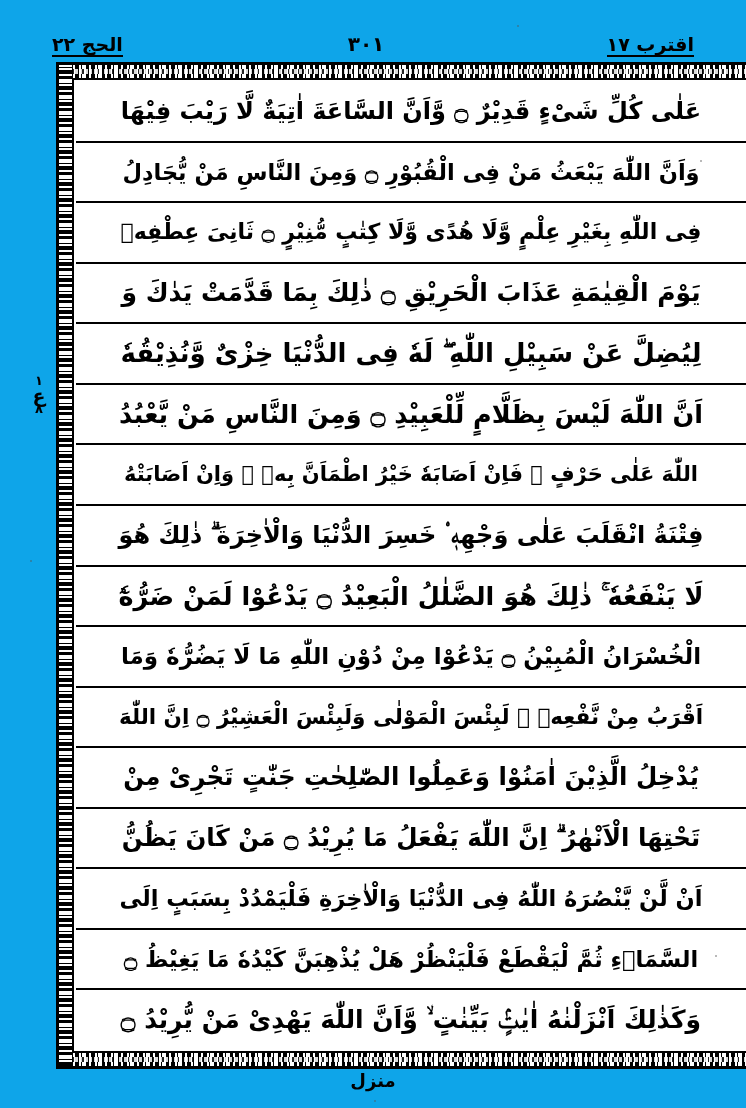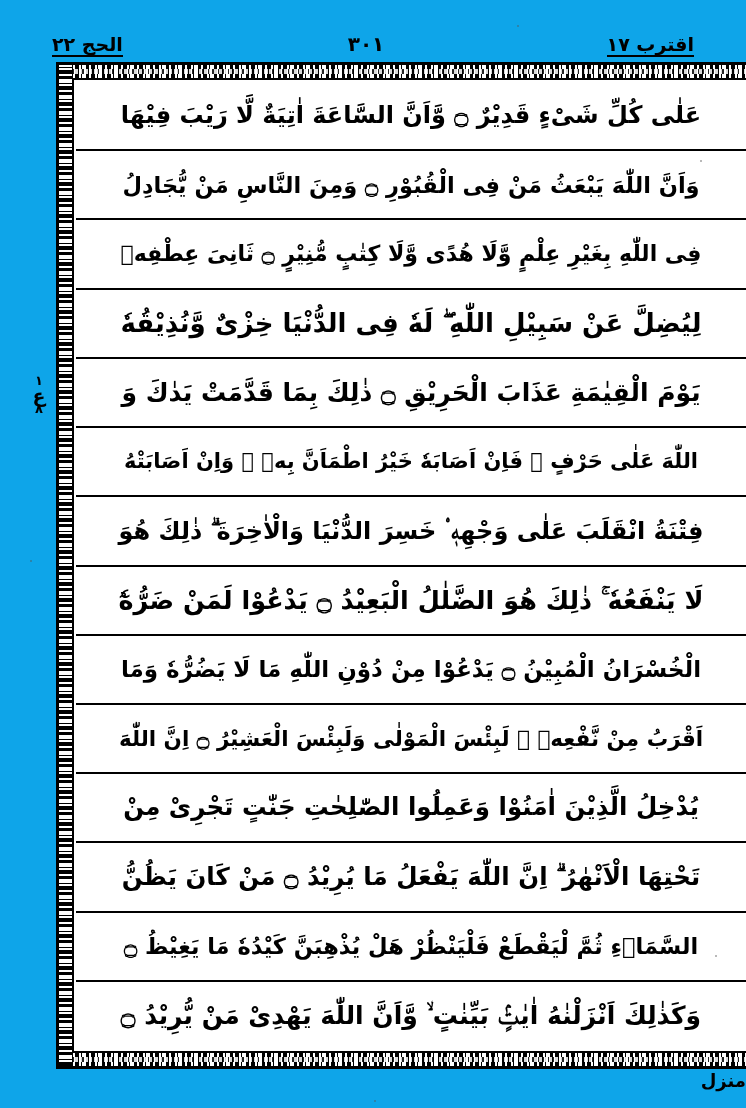--- a/index.html
+++ b/index.html
@@ -175,20 +175,21 @@
     line-height: 14px;
     font-weight: 700;
   }
   .ruku-marker .glyph { font-size: 19px; display: block; }
 
   
   .footer {
     position: absolute;
     left: 0; right: 0;
     top: 1070px;
+    text-align: center;
     direction: rtl;
     font-size: 18px;
     font-weight: 600;
   }
 
   
   .speck {
     position: absolute;
     width: 2px; height: 2px;
     background: #555;
@@ -230,24 +231,27 @@
         <div class="aya-line">
             <span class="aya-text" style="font-size: 24px;">عَلٰى كُلِّ شَىْءٍ قَدِيْرٌ ۝ وَّاَنَّ السَّاعَةَ اٰتِيَةٌ لَّا رَيْبَ فِيْهَا</span>
           </div>
         <div class="aya-line">
             <span class="aya-text" style="font-size: 22.5px;">وَاَنَّ اللّٰهَ يَبْعَثُ مَنْ فِى الْقُبُوْرِ ۝ وَمِنَ النَّاسِ مَنْ يُّجَادِلُ</span>
           </div>
         <div class="aya-line">
             <span class="aya-text" style="font-size: 22px;">فِى اللّٰهِ بِغَيْرِ عِلْمٍ وَّلَا هُدًى وَّلَا كِتٰبٍ مُّنِيْرٍ ۝ ثَانِىَ عِطْفِهٖ</span>
           </div>
         <div class="aya-line">
+            <span class="aya-text" style="font-size: 25px;">يَوْمَ الْقِيٰمَةِ عَذَابَ الْحَرِيْقِ ۝ ذٰلِكَ بِمَا قَدَّمَتْ يَدٰكَ وَ</span>
+          </div>
+        <div class="aya-line">
             <span class="aya-text" style="font-size: 26px;">لِيُضِلَّ عَنْ سَبِيْلِ اللّٰهِ ۖ لَهٗ فِى الدُّنْيَا خِزْىٌ وَّنُذِيْقُهٗ</span>
           </div>
         <div class="aya-line">
-            <span class="aya-text" style="font-size: 25px;">يَوْمَ الْقِيٰمَةِ عَذَابَ الْحَرِيْقِ ۝ ذٰلِكَ بِمَا قَدَّمَتْ يَدٰكَ وَ</span>
+            <span class="aya-text" style="font-size: 25.5px;">اَنَّ اللّٰهَ لَيْسَ بِظَلَّامٍ لِّلْعَبِيْدِ ۝ وَمِنَ النَّاسِ مَنْ يَّعْبُدُ</span>
           </div>
         <div class="aya-line">
             <span class="aya-text" style="font-size: 21px;">اللّٰهَ عَلٰى حَرْفٍ ۚ فَاِنْ اَصَابَهٗ خَيْرُ اطْمَاَنَّ بِهٖ ۚ وَاِنْ اَصَابَتْهُ</span>
           </div>
         <div class="aya-line">
             <span class="aya-text" style="font-size: 24px;">فِتْنَةُ انْقَلَبَ عَلٰى وَجْهِهٖ ۟ خَسِرَ الدُّنْيَا وَالْاٰخِرَةَ ۗ ذٰلِكَ هُوَ</span>
           </div>
         <div class="aya-line">
             <span class="aya-text" style="font-size: 25.5px;">لَا يَنْفَعُهٗ ۚ ذٰلِكَ هُوَ الضَّلٰلُ الْبَعِيْدُ ۝ يَدْعُوْا لَمَنْ ضَرُّهٗٓ</span>
           </div>
@@ -255,20 +259,23 @@
             <span class="aya-text" style="font-size: 23px;">الْخُسْرَانُ الْمُبِيْنُ ۝ يَدْعُوْا مِنْ دُوْنِ اللّٰهِ مَا لَا يَضُرُّهٗ وَمَا</span>
           </div>
         <div class="aya-line">
             <span class="aya-text" style="font-size: 21.5px;">اَقْرَبُ مِنْ نَّفْعِهٖ ۚ لَبِئْسَ الْمَوْلٰى وَلَبِئْسَ الْعَشِيْرُ ۝ اِنَّ اللّٰهَ</span>
           </div>
         <div class="aya-line">
             <span class="aya-text" style="font-size: 24.5px;">يُدْخِلُ الَّذِيْنَ اٰمَنُوْا وَعَمِلُوا الصّٰلِحٰتِ جَنّٰتٍ تَجْرِىْ مِنْ</span>
           </div>
         <div class="aya-line">
             <span class="aya-text" style="font-size: 24.5px;">تَحْتِهَا الْاَنْهٰرُ ۗ اِنَّ اللّٰهَ يَفْعَلُ مَا يُرِيْدُ ۝ مَنْ كَانَ يَظُنُّ</span>
+          </div>
+        <div class="aya-line">
+            <span class="aya-text" style="font-size: 22.5px;">اَنْ لَّنْ يَّنْصُرَهُ اللّٰهُ فِى الدُّنْيَا وَالْاٰخِرَةِ فَلْيَمْدُدْ بِسَبَبٍ اِلَى</span>
           </div>
         <div class="aya-line">
             <span class="aya-text" style="font-size: 22.5px;">السَّمَاۤءِ ثُمَّ لْيَقْطَعْ فَلْيَنْظُرْ هَلْ يُذْهِبَنَّ كَيْدُهٗ مَا يَغِيْظُ ۝</span>
           </div>
         <div class="aya-line">
             <span class="aya-text" style="font-size: 25px;">وَكَذٰلِكَ اَنْزَلْنٰهُ اٰيٰتٍۢ بَيِّنٰتٍ ۙ وَّاَنَّ اللّٰهَ يَهْدِىْ مَنْ يُّرِيْدُ ۝</span>
           </div>
       </div>
     </div>
   </div>

